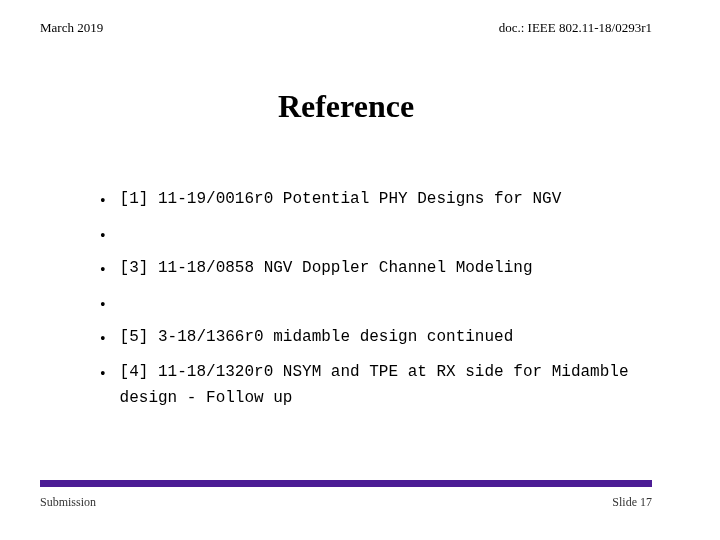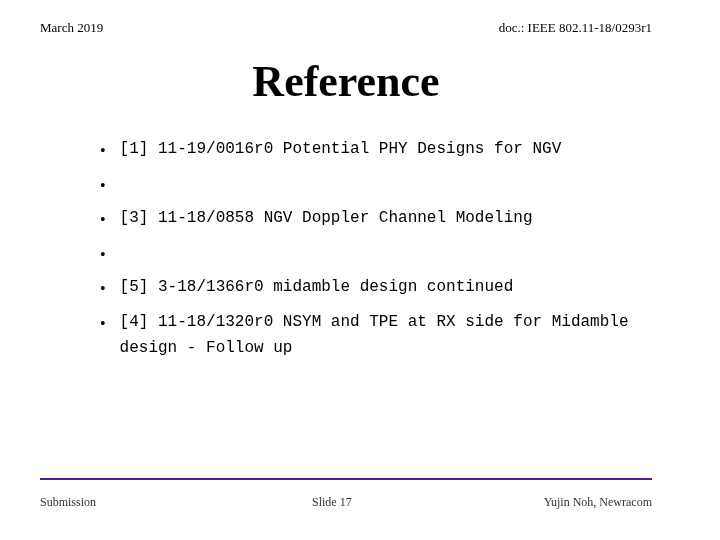--- a/index.html
+++ b/index.html
@@ -17,20 +17,21 @@
       overflow: hidden;
     }
 
     .slide {
       width: 692px;
       height: 540px;
       position: relative;
       padding: 20px 40px 30px 40px;
       display: flex;
       flex-direction: column;
+      gap: 32px;
     }
 
     .header {
       display: flex;
       justify-content: space-between;
       align-items: flex-start;
       margin-bottom: 10px;
     }
 
     .header-left {
@@ -43,21 +44,21 @@
       font-weight: normal;
     }
 
     .title-section {
       text-align: center;
       margin-bottom: 30px;
       margin-top: 10px;
     }
 
     .title {
-      font-size: 44px;
+      font-size: 32px;
       font-weight: bold;
     }
 
     .content {
       flex: 1;
       padding-left: 60px;
     }
 
     .reference-list {
       list-style: none;
@@ -82,22 +83,22 @@
     .ref-text {
       font-size: 16px;
       line-height: 1.6;
       font-family: Liberation Mono, monospace;
     }
 
     .footer {
       display: flex;
       justify-content: space-between;
       align-items: flex-start;
-      border-top: 2px solid #4c1d95;
-      padding-top: 15px;
+      border-top: 7px solid #4c1d95;
+      padding-top: 8px;
       margin-top: auto;
     }
 
     .footer-left,
     .footer-center,
     .footer-right {
       font-size: 12px;
       color: #333333;
     }
 
@@ -146,15 +147,14 @@
         <li>
           <span class="bullet">•</span>
           <span class="ref-text">[4] 11-18/1320r0 NSYM and TPE at RX side for Midamble design - Follow up</span>
         </li>
       </ul>
   </div>
 
   <div class="footer">
     <span class="footer-left">Submission</span>
     <span class="footer-center">Slide 17</span>
-    <span class="footer-right">Yujin Noh, Newracom</span>
   </div>
 </div>
 
 </body></html>

